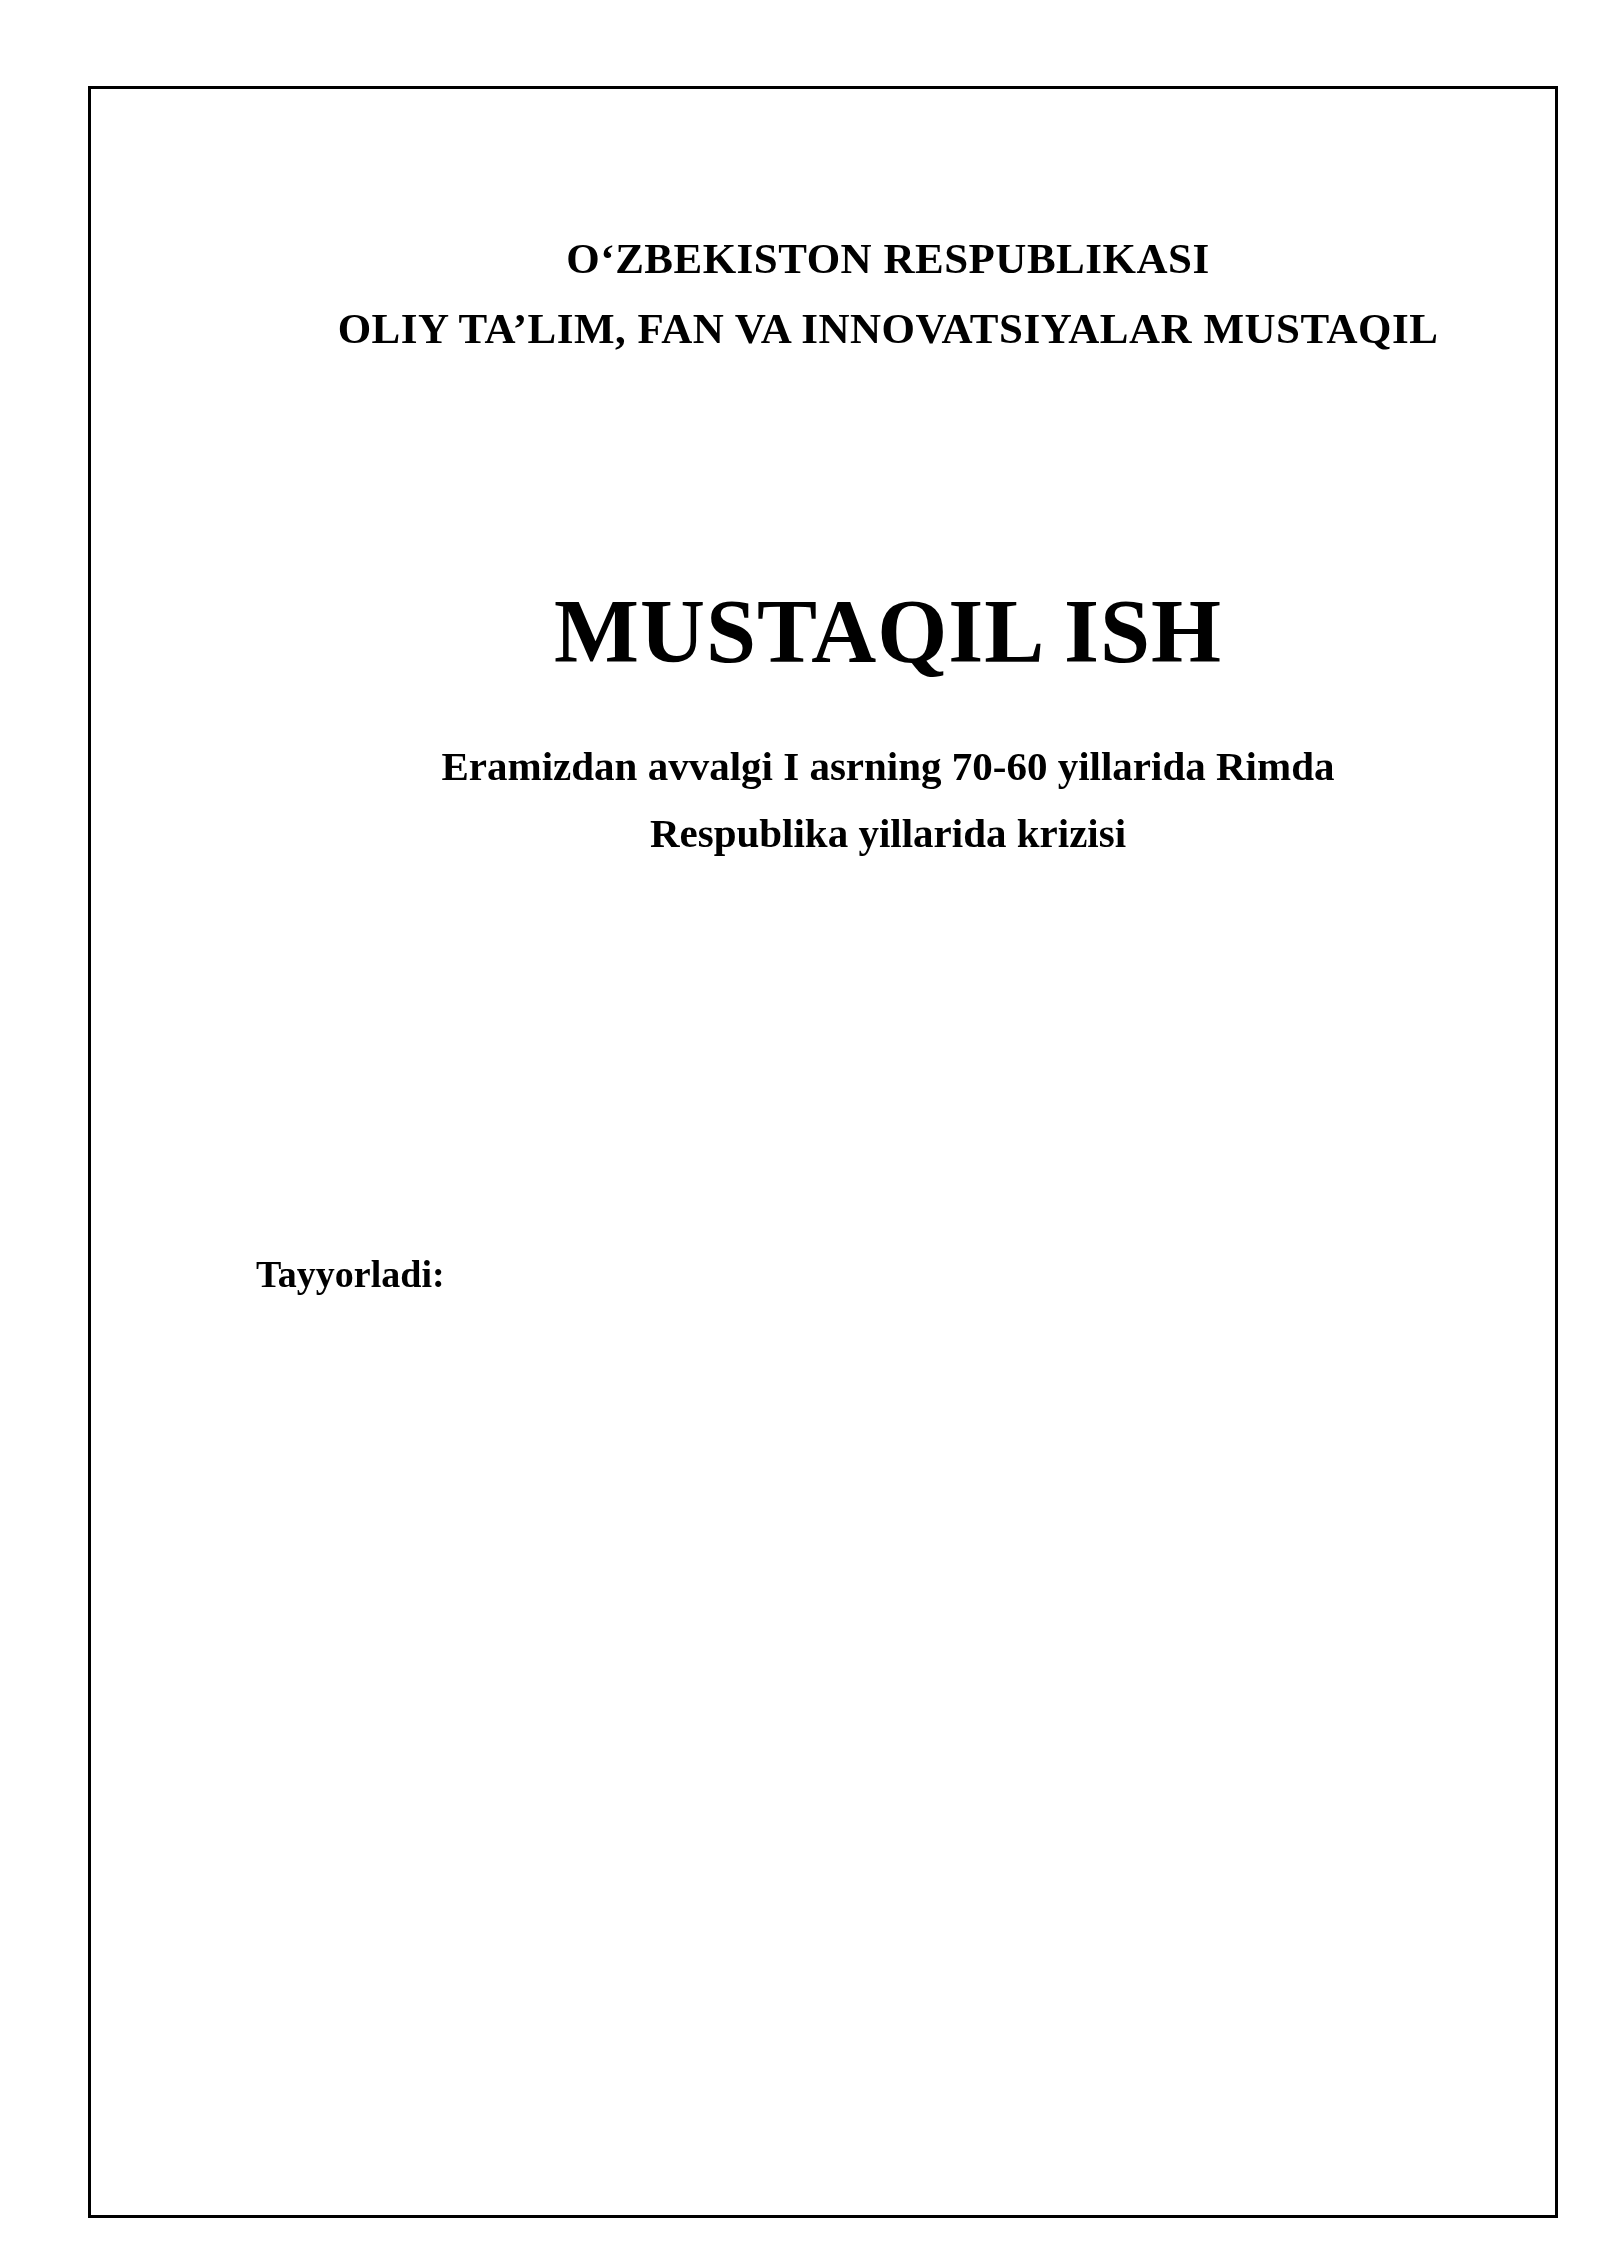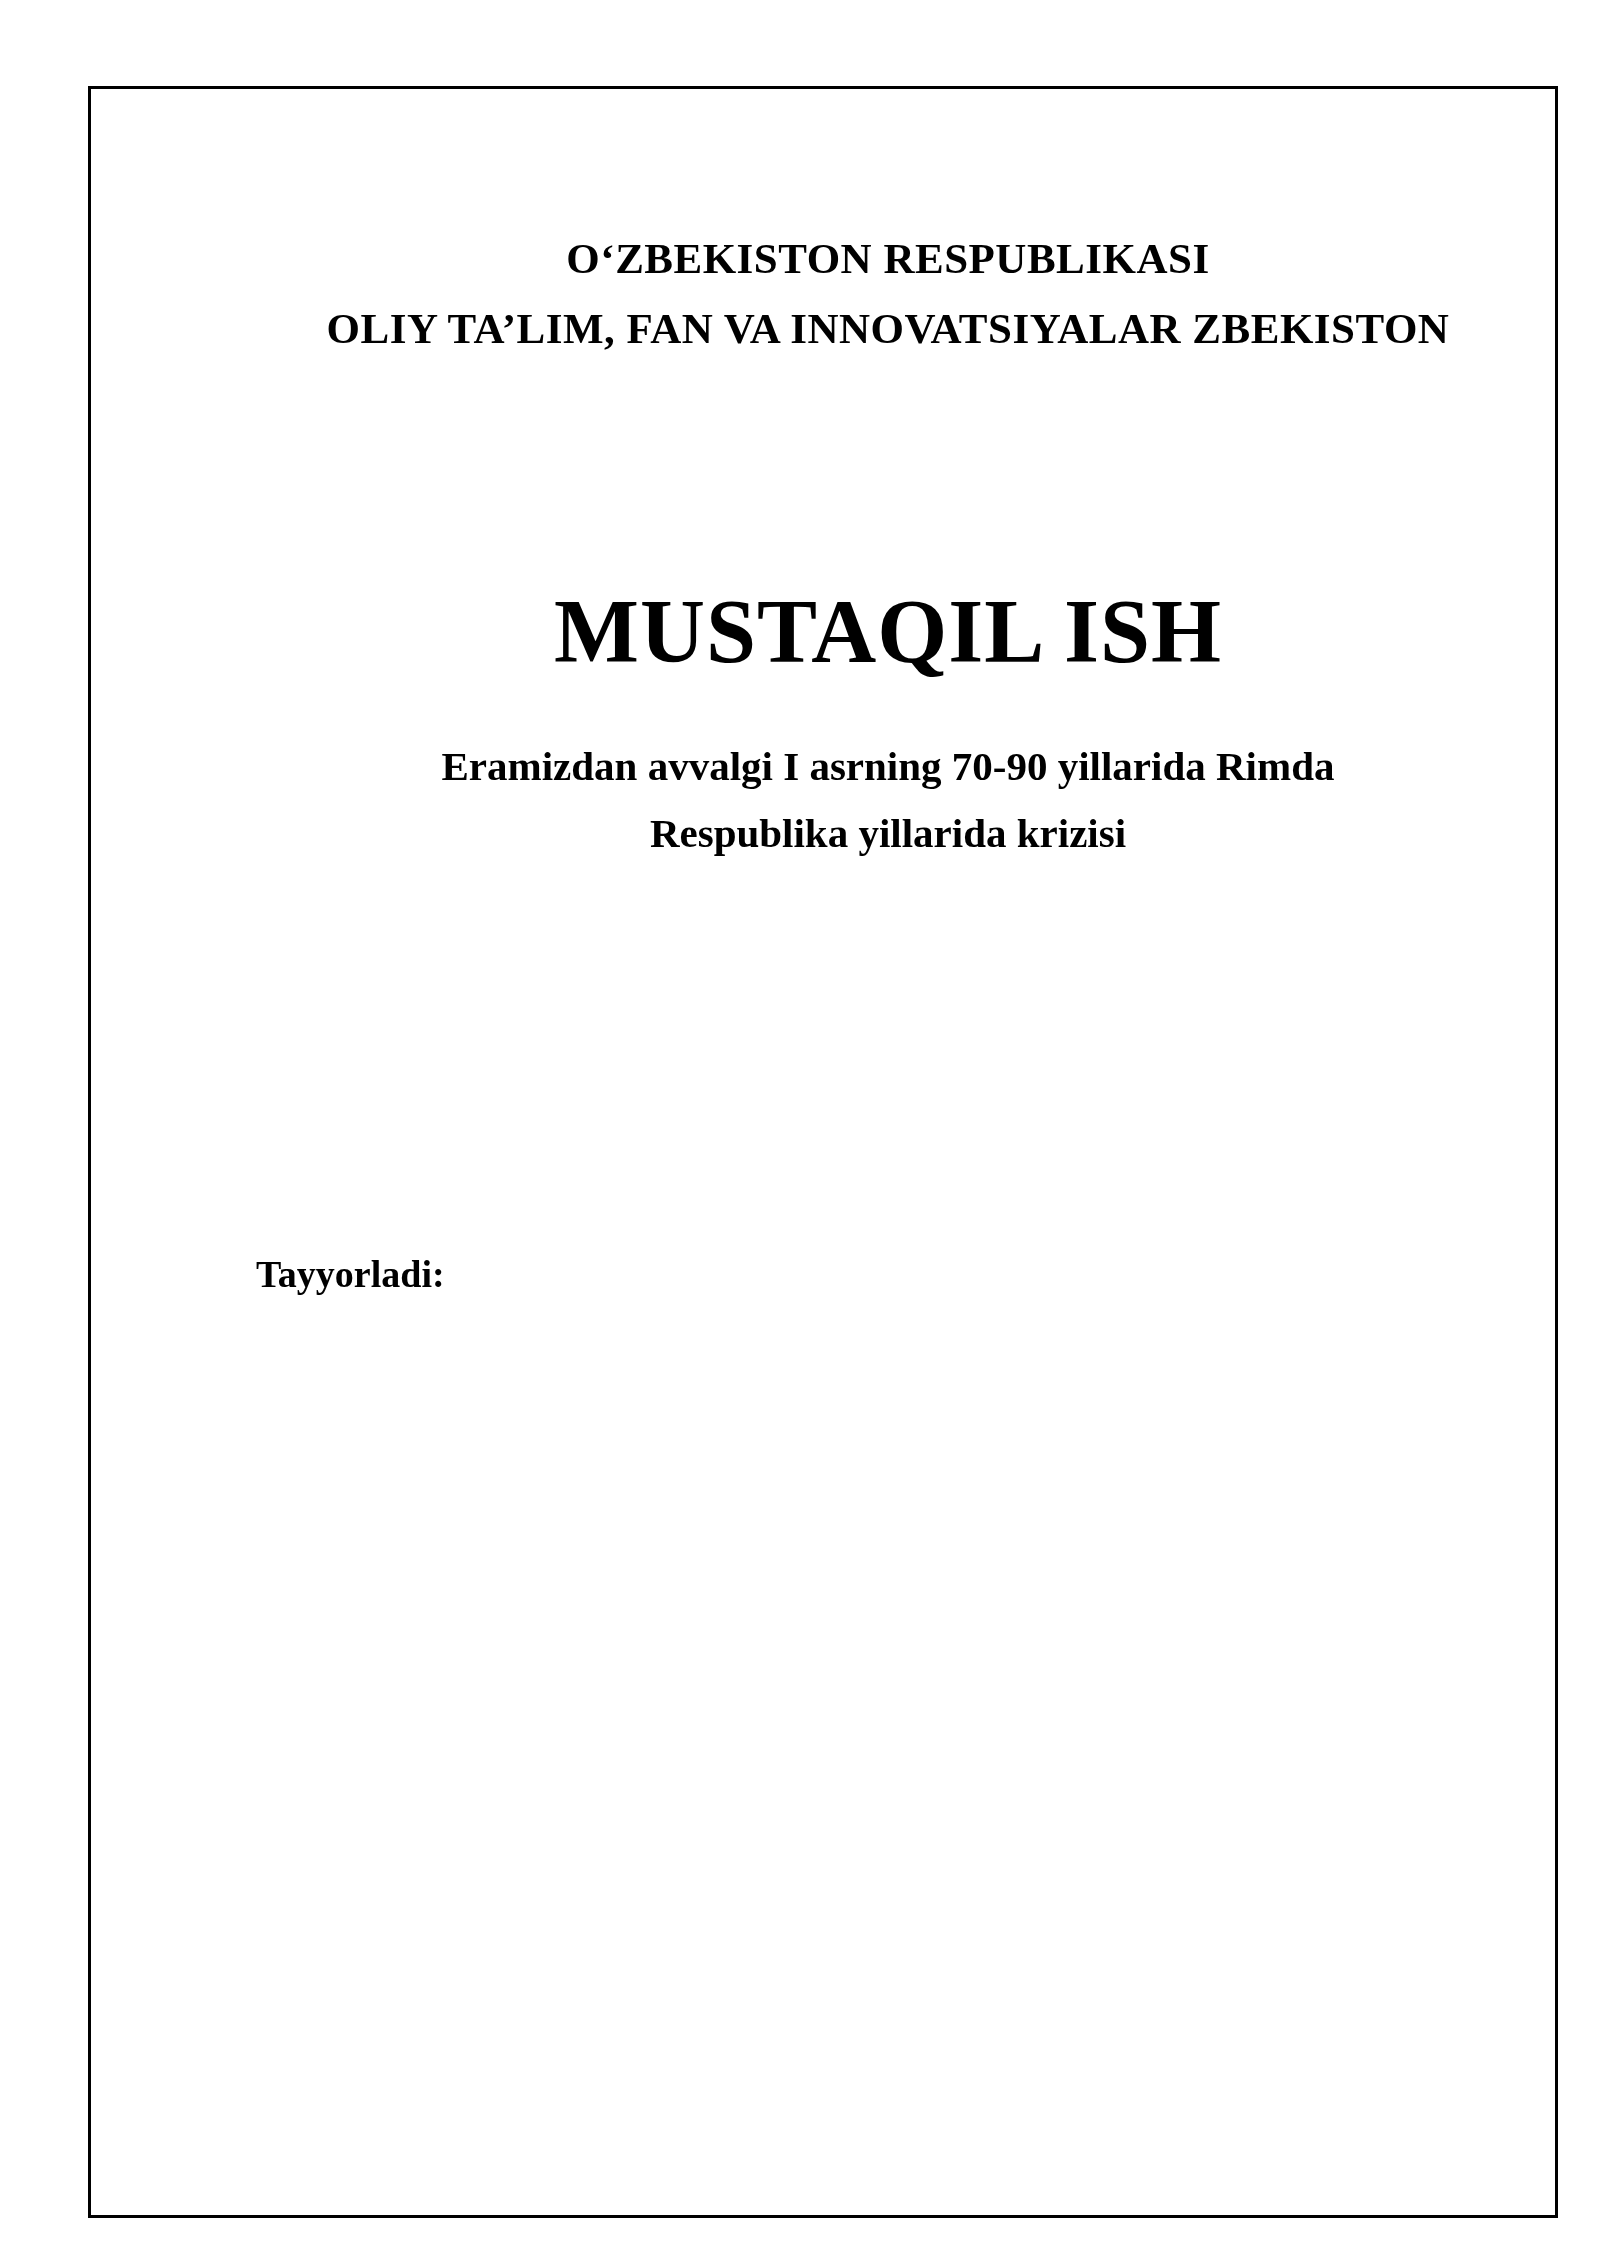--- a/index.html
+++ b/index.html
@@ -70,25 +70,25 @@
 </style>
 </head>
 <body>
 
 <div class="page">
 
   <div class="page-border"></div>
 
   <div class="text-col header-block">
     <div>O‘ZBEKISTON RESPUBLIKASI</div>
-    <div>OLIY TA’LIM, FAN VA INNOVATSIYALAR ZBEKISTON</div>
+    <div>OLIY TA’LIM, FAN VA INNOVATSIYALAR MUSTAQIL</div>
   </div>
 
   <div class="text-col main-title">MUSTAQIL ISH</div>
 
   <div class="text-col topic-block">
-    <div class="topic-line">Eramizdan avvalgi I asrning 70-90 yillarida Rimda</div>
+    <div class="topic-line">Eramizdan avvalgi I asrning 70-60 yillarida Rimda</div>
     <div class="topic-line">Respublika yillarida krizisi</div>
   </div>
 
   <div class="prepared-by">Tayyorladi:</div>
 
 </div>
 
 </body></html>

